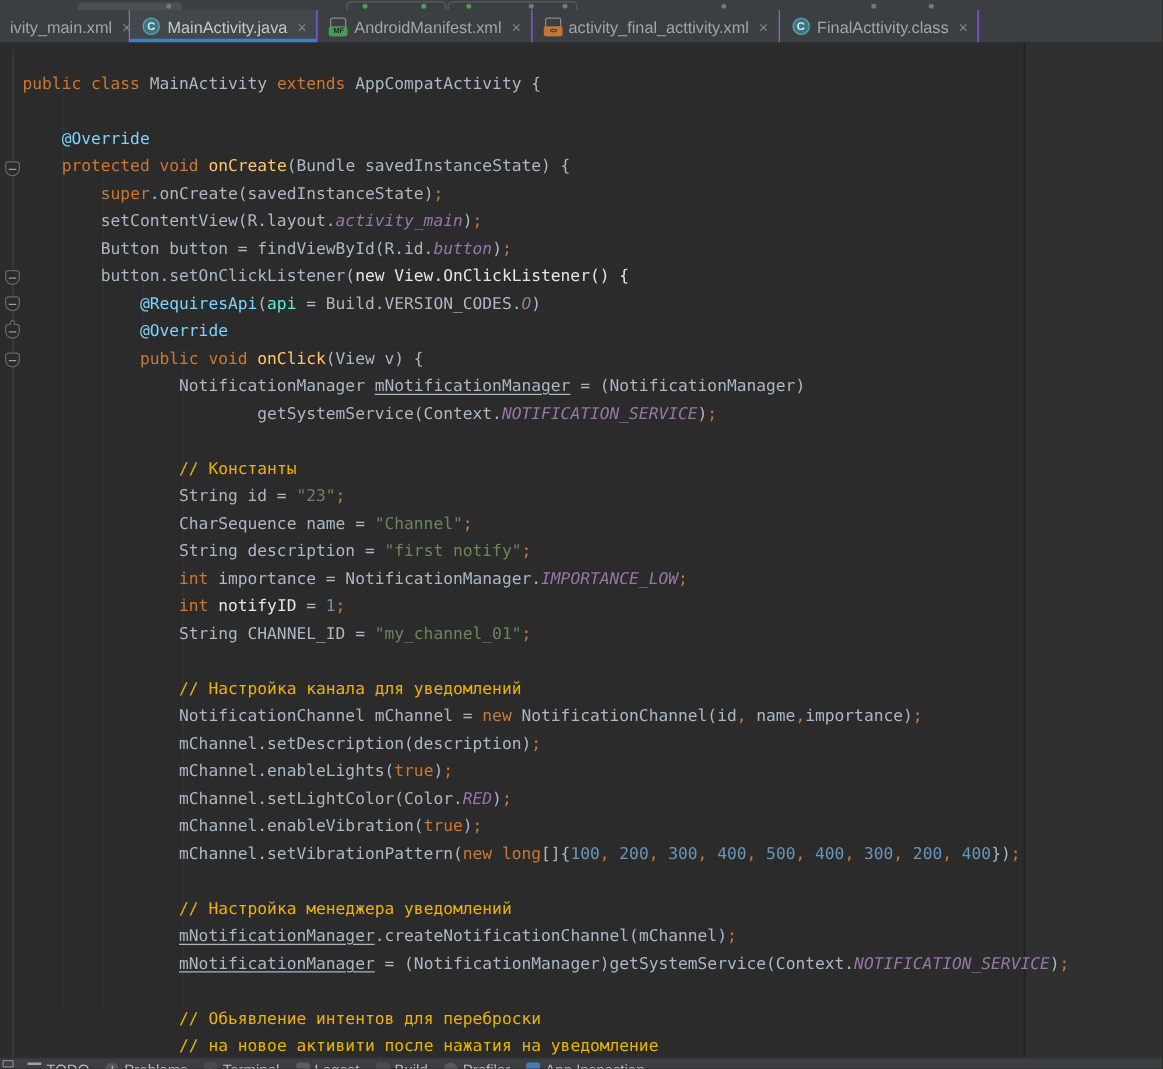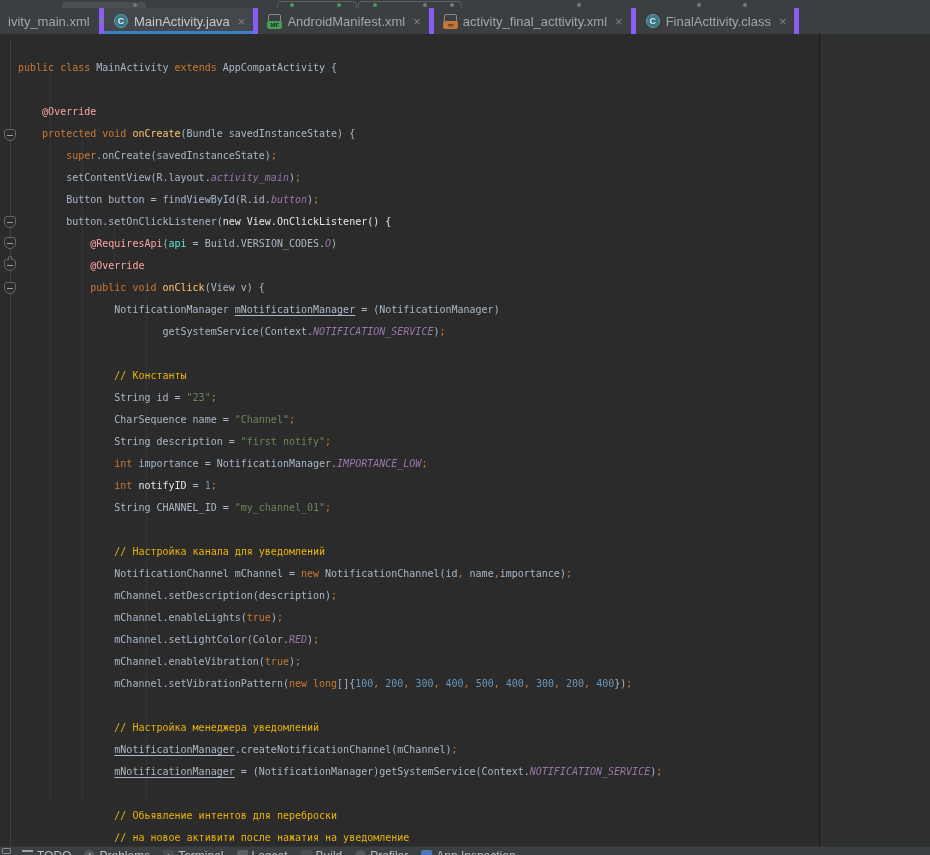--- a/index.html
+++ b/index.html
@@ -9,21 +9,21 @@
 
   
   #top-strip { position:absolute; left:0; top:0; width:930px; height:8px; background:#3C3F41; overflow:hidden; }
   .strip-block { position:absolute; top:2px; height:8px; background:#4B4F51; border-radius:3px 3px 0 0; }
   .strip-box { position:absolute; top:1px; height:10px; border:1px solid #595E61; border-radius:4px; }
   .strip-dot { position:absolute; width:4px; height:4px; border-radius:50%; top:3px; }
 
   
   #tabbar { position:absolute; left:0; top:8px; width:930px; height:26px; background:#3C3F41; display:flex; }
   .tab { position:relative; display:flex; align-items:center; height:26px; padding:0 8px 0 10px;
-         border-right:5px solid #8b5cf6; color:#A2A6A9; font-size:13px; cursor:default; flex:none; }
+         border-right:1px solid #8b5cf6; color:#A2A6A9; font-size:13px; cursor:default; flex:none; }
   .tab.first { padding-left:2px; }
   .tab.active { background:#41474A; color:#C5C9CC; }
   .tab .underline { position:absolute; left:0; right:0; bottom:0; height:3px; background:#3B82C4; }
   .tab .label { margin:0 6px 0 6px; white-space:nowrap; }
   .tab .close { color:#7F8487; font-size:13px; margin-left:2px; line-height:1; }
   .icon-class { width:14px; height:14px; border-radius:50%; background:#3C7684; border:1px solid #5FA0AC;
                 color:#D8ECEE; font-size:9px; font-weight:bold; text-align:center; line-height:12px; flex:none; }
   .icon-file { position:relative; width:13px; height:15px; border:1px solid #87898B; border-radius:2px;
                background:#3C3F41; flex:none; }
   .icon-file .badge { position:absolute; left:-2px; right:-2px; bottom:-1px; height:8px; border-radius:2px;
@@ -37,25 +37,25 @@
   #right-margin-line { position:absolute; left:819px; top:0; width:1px; height:812px; background:#1F1F1F; }
   .indent-guide { position:absolute; width:1px; background:#3A3D3F; opacity:.55; }
   #fold-line { position:absolute; left:10px; top:6px; width:1px; height:806px; background:#3F4244; }
   .fold-marker { position:absolute; left:4px; width:12px; height:12px; border:1px solid #63686B;
                  border-radius:3px 3px 6px 6px; background:#2B2B2B; z-index:3; }
   .fold-marker .minus { width:6px; height:1px; background:#9AA0A3; margin:5px auto 0; }
   .fold-marker .shackle { position:absolute; left:3px; top:-4px; width:4px; height:4px;
                  border:1px solid #63686B; border-bottom:none; border-radius:3px 3px 0 0; background:#2B2B2B; }
 
   #code { position:absolute; left:0; top:23px; z-index:2; font-family:"DejaVu Sans Mono", monospace;
-          font-size:10px; line-height:22px; white-space:pre; }
+          font-size:13px; line-height:22px; white-space:pre; }
   .code-line { height:22px; padding-left:18px; }
   .td { color:#A9B7C6; }
   .tk { color:#CC7832; }
-  .ta { color:#fca5a5; }
+  .ta { color:#7dd3fc; }
   .tm { color:#FFC66D; font-weight:normal; }
   .ts { color:#6A8759; }
   .tn { color:#6897BB; }
   .tc { color:#eab308; }
   .ti { color:#9876AA; font-style:italic; }
   .tg { color:#e5e5e5; }
   .tu { color:#A9B7C6; text-decoration:underline; text-underline-offset:2px; }
   .tt { color:#5eead4; }
 
   

